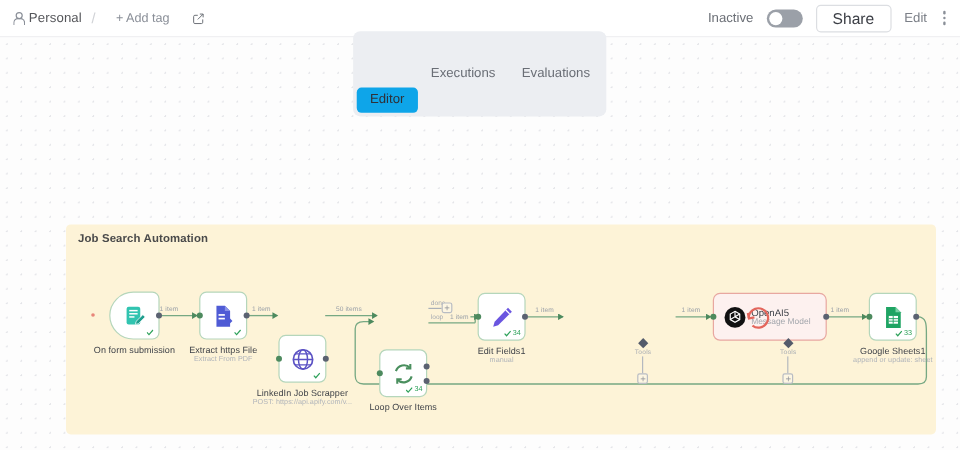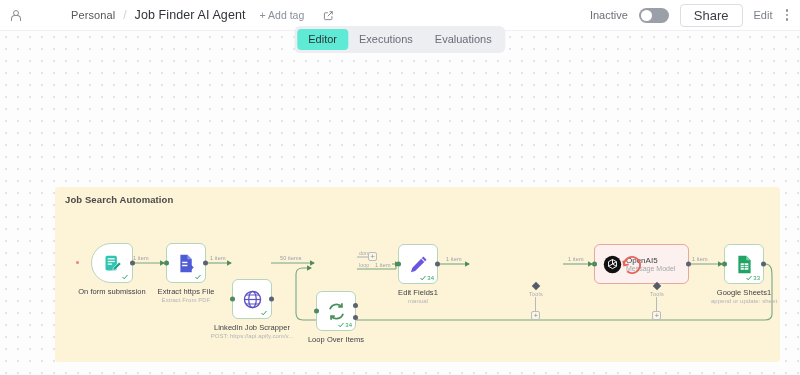--- a/index.html
+++ b/index.html
@@ -26,21 +26,21 @@
   .person-icon::before {
     content: ""; position: absolute; top: 0px; left: 2.5px;
     width: 4px; height: 4px; border: 1px solid #8a8f98; border-radius: 50%;
   }
   .person-icon::after {
     content: ""; position: absolute; top: 5px; left: 0.5px;
     width: 8px; height: 5px;
     border: 1px solid #8a8f98; border-bottom: none;
     border-radius: 4px 4px 0 0;
   }
-  .crumb-personal { font-size: 11px; color: #55565a; letter-spacing: .1px; margin-left: 47px; }
+  .crumb-personal { font-size: 11px; color: #55565a; letter-spacing: .1px; }
   .crumb-sep { font-size: 12px; color: #d0d2d6; margin: 0 3px; }
   .wf-title { font-size: 12.5px; color: #30333a; letter-spacing: .1px; }
   .add-tag { font-size: 10.5px; color: #8a8f98; margin-left: 9px; cursor: pointer; }
   .edit-icon { margin-left: 14px; width: 11px; height: 11px; cursor: pointer; display:block; }
 
   .header-right {
     margin-left: auto;
     display: flex; align-items: center; gap: 11px;
     padding-right: 2px;
   }
@@ -71,21 +71,21 @@
     background: #eceef2;
     border-radius: 6px;
     padding: 3px;
     z-index: 50;
   }
   .tab {
     font-size: 11px; color: #6a6e76;
     padding: 4px 11px; border-radius: 4px;
     cursor: pointer; line-height: 1.2; white-space: nowrap;
   }
-  .tab.active { background: #5eead4; color: #2f3239; }
+  .tab.active { background: #0ea5e9; color: #2f3239; margin-top: 44px; }
 
   
   .canvas {
     position: relative;
     width: 800px; height: 344px;
     background-color: #fdfdfd;
     background-image: radial-gradient(#e3e4e8 0.8px, transparent 0.8px);
     background-size: 12px 12px;
     overflow: hidden;
   }
@@ -202,21 +202,20 @@
   .err-title-overlay { position: absolute; left: 24px; top: 11px; z-index: 15; }
 </style>
 </head>
 <body>
 
 <div class="header">
   <div class="crumb-wrap">
     <span class="person-icon"></span>
     <span class="crumb-personal">Personal</span>
     <span class="crumb-sep">/</span>
-    <span class="wf-title">Job Finder AI Agent</span>
     <span class="add-tag">+ Add tag</span>
     <svg class="edit-icon" viewBox="0 0 16 16">
       <path d="M2 5.5a1.5 1.5 0 0 1 1.5-1.5H7" fill="none" stroke="#6b6f76" stroke-width="1.2"></path>
       <path d="M2 5.5v7A1.5 1.5 0 0 0 3.5 14h8a1.5 1.5 0 0 0 1.5-1.5V9" fill="none" stroke="#6b6f76" stroke-width="1.2"></path>
       <path d="M9.5 2.5h4v4" fill="none" stroke="#6b6f76" stroke-width="1.2"></path>
       <path d="M13.5 2.5 7 9" fill="none" stroke="#6b6f76" stroke-width="1.2"></path>
     </svg>
   </div>
 
   <div class="header-right">

